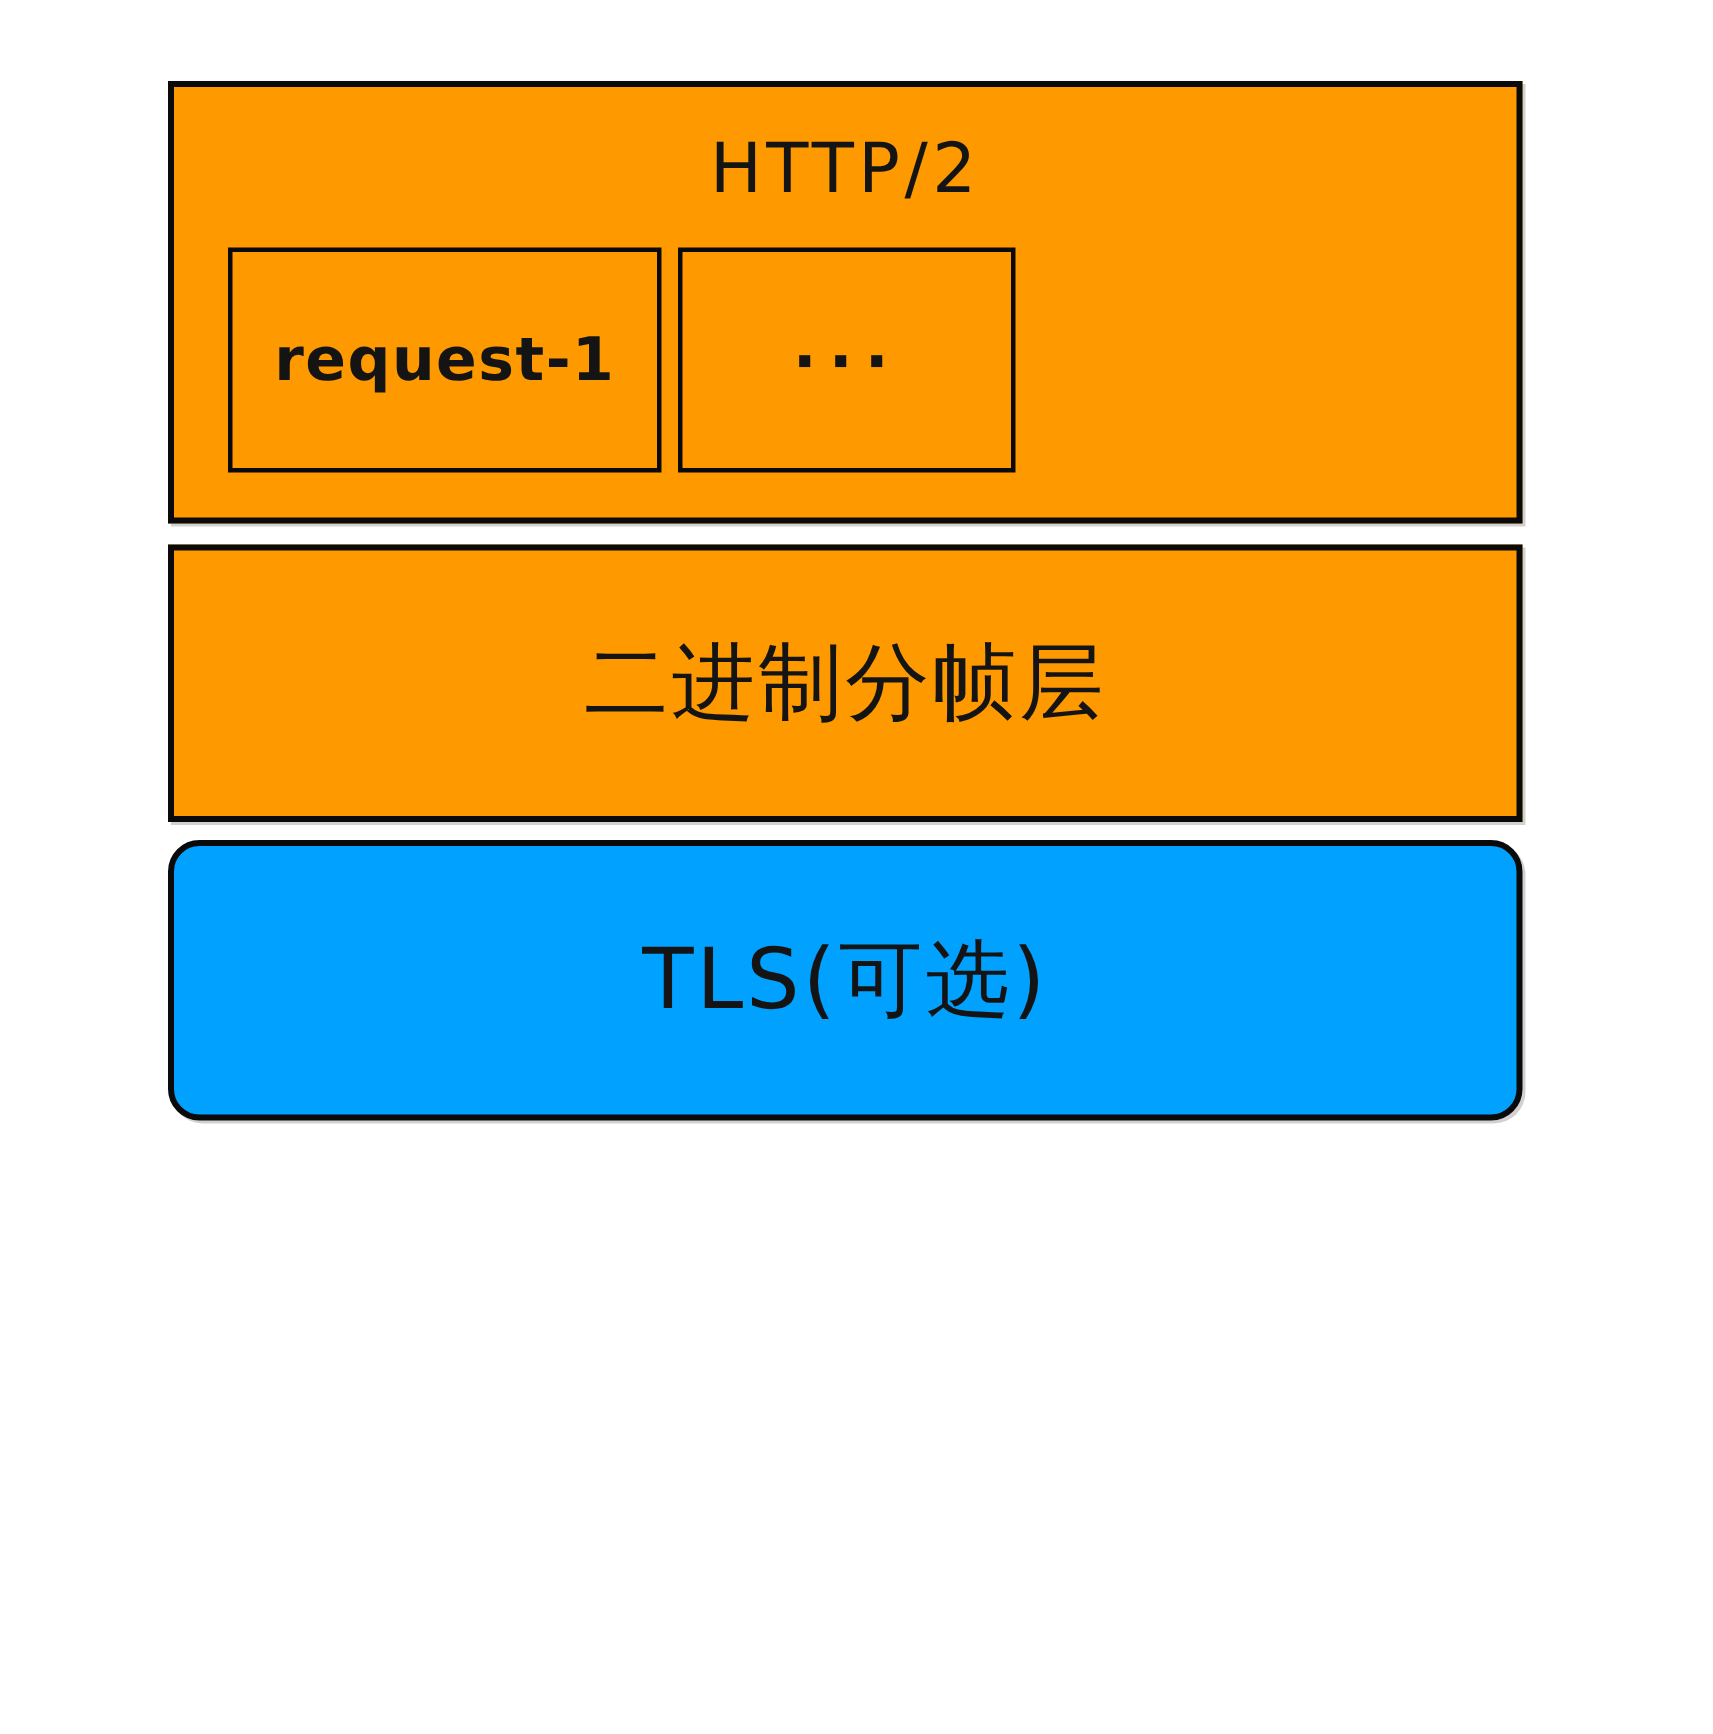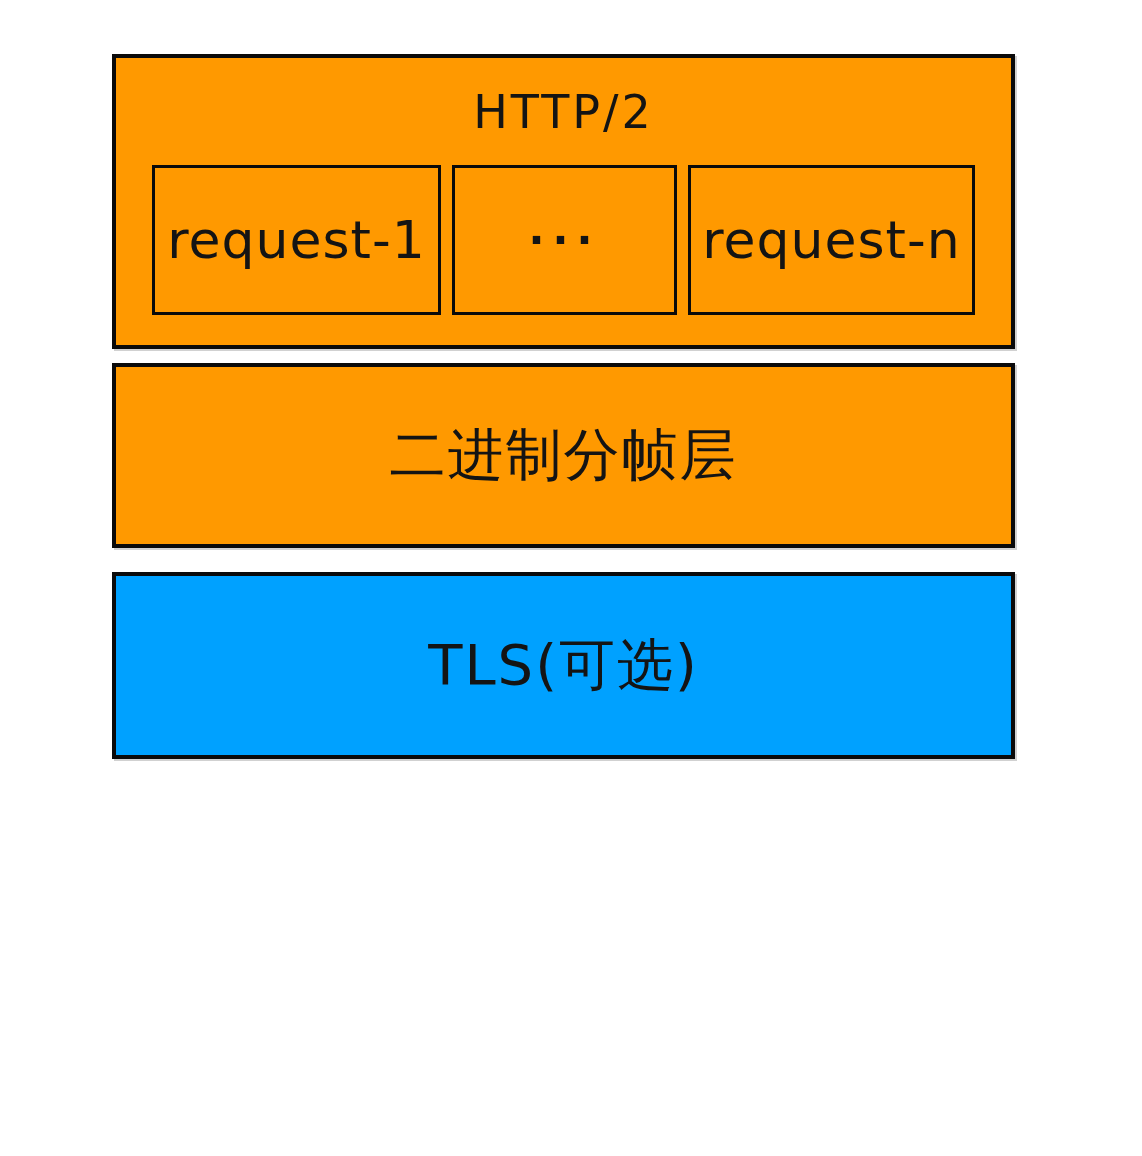--- a/index.html
+++ b/index.html
@@ -67,54 +67,52 @@
     gap: 11px;
     height: 150px;
   }
 
   .request-box {
     border: 3px solid var(--border, #0a0a0a);
     background: var(--orange, #ff9900);
     display: flex;
     align-items: center;
     justify-content: center;
-    font-size: 52px;
+    font-size: 40px;
     letter-spacing: 1px;
     white-space: nowrap;
+    font-weight: bold;
   }
 
   .request-box.first { width: 289px; }
   .request-box.middle { width: 225px; font-size: 42px; font-weight: bold; letter-spacing: 8px; }
   .request-box.last { width: 287px; }
 
   
   .binary-framing-box { top: 363px; height: 185px; }
-  .tls-box            { top: 572px; height: 187px; }
+  .tls-box            { top: 560px; height: 187px; border-radius: 21px; }
   .tcp-box            { top: 757px; height: 188px; }
   .ip-box             { top: 959px; height: 151px; }
 </style>
 </head>
 <body>
 
 <div class="diagram">
 
   <div class="layer orange http2-box">
     <div class="http2-title-row">
       <span class="http2-title">HTTP/2</span>
     </div>
     <div class="requests-row">
       <div class="request-box first">
         <span>request-1</span>
       </div>
       <div class="request-box middle">
         <span>···</span>
       </div>
-      <div class="request-box last">
-        <span>request-n</span>
-      </div>
     </div>
   </div>
 
   <div class="layer orange binary-framing-box">
     <span class="layer-label">二进制分帧层</span>
   </div>
 
   <div class="layer blue tls-box">
     <span class="layer-label">TLS(可选)</span>
   </div>

